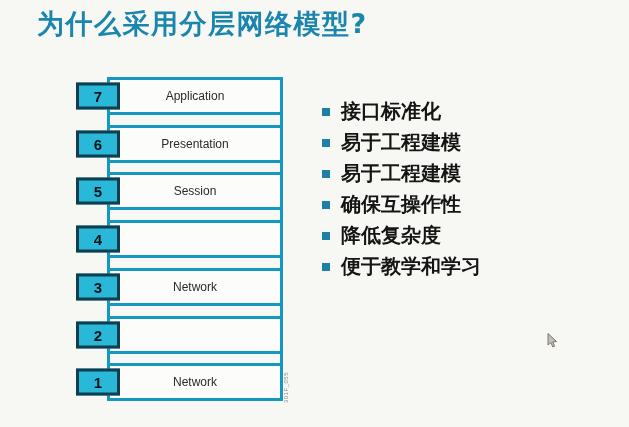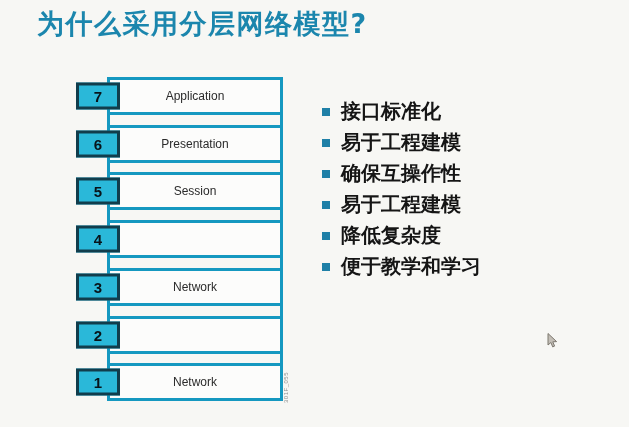--- a/index.html
+++ b/index.html
@@ -108,25 +108,25 @@
   <div class="bullet-item">
         <span class="bullet-square"></span>
         <span class="bullet-text">接口标准化</span>
       </div>
       <div class="bullet-item">
         <span class="bullet-square"></span>
         <span class="bullet-text">易于工程建模</span>
       </div>
       <div class="bullet-item">
         <span class="bullet-square"></span>
-        <span class="bullet-text">确保互操作性</span>
+        <span class="bullet-text">易于工程建模</span>
       </div>
       <div class="bullet-item">
         <span class="bullet-square"></span>
-        <span class="bullet-text">易于工程建模</span>
+        <span class="bullet-text">确保互操作性</span>
       </div>
       <div class="bullet-item">
         <span class="bullet-square"></span>
         <span class="bullet-text">降低复杂度</span>
       </div>
       <div class="bullet-item">
         <span class="bullet-square"></span>
         <span class="bullet-text">便于教学和学习</span>
       </div>
     </div>

